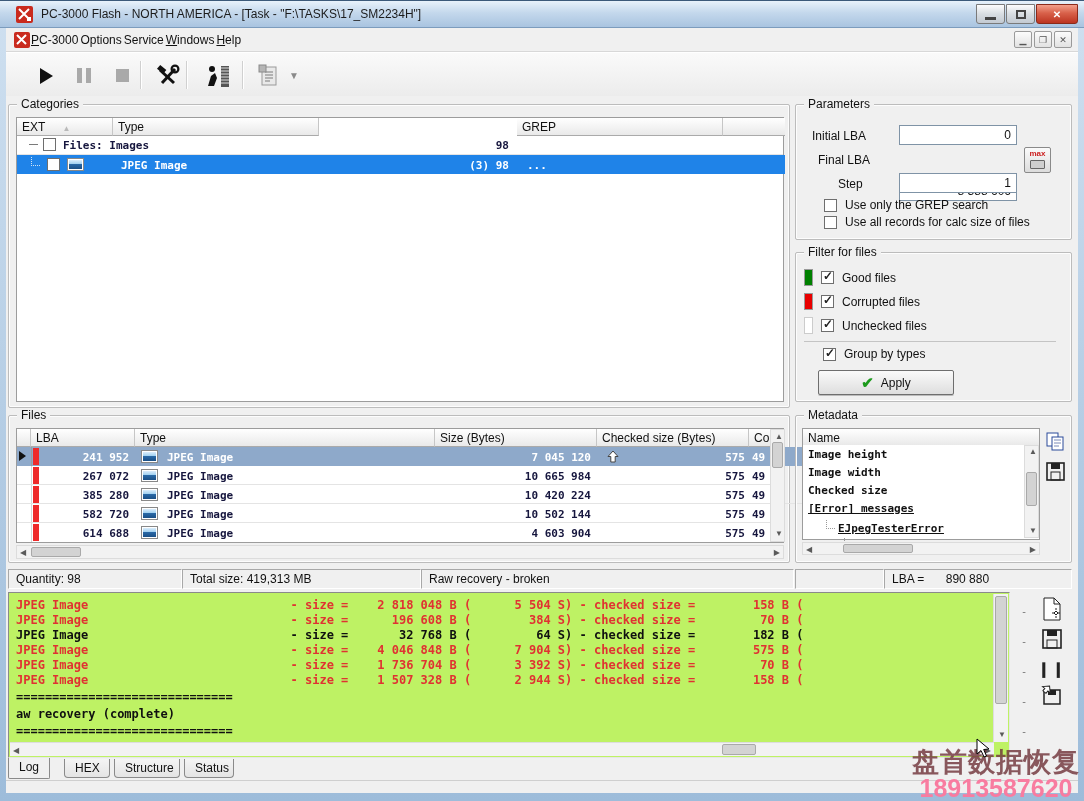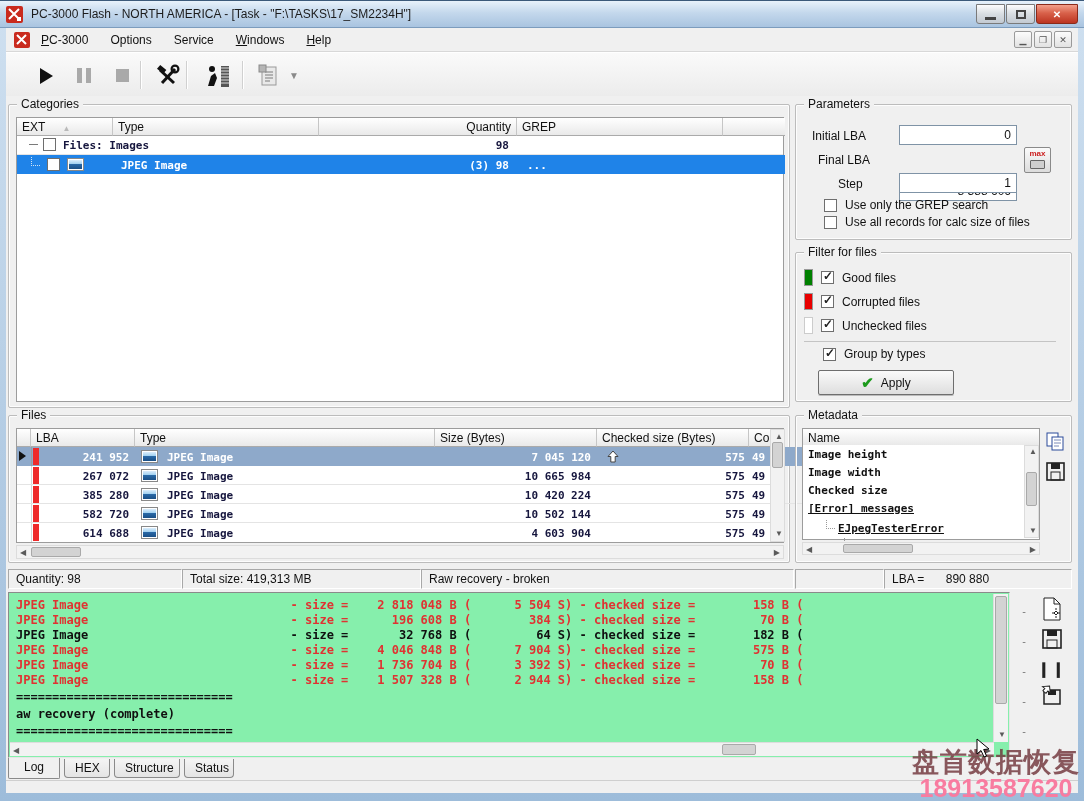--- a/index.html
+++ b/index.html
@@ -4,35 +4,35 @@
 <style>
   *{box-sizing:border-box;margin:0;padding:0}
   html,body{width:1084px;height:801px}
   body{position:relative;overflow:hidden;font-family:"Liberation Sans",sans-serif;font-size:12px;color:#111;
        background:linear-gradient(#cfe0f0,#9dbcda)}
   .mono{font-family:"DejaVu Sans Mono","Liberation Mono",monospace;font-weight:bold;font-size:11px;color:#16163e}
 
   
   .titlebar{position:absolute;left:0;top:0;width:1084px;height:28px;
     background:linear-gradient(#e8f2fb,#c4d8ec 45%,#a9c4e0);border-bottom:1px solid #7c9cbd;
-    display:flex;align-items:center;padding:0 6px;border-top:1px solid #3c5a7a}
+    display:flex;align-items:center;padding:0 16px;border-top:1px solid #3c5a7a}
   .apptitle{margin-left:8px;font-size:12px;color:#1c1c1c}
   .winbtns{position:absolute;right:6px;top:3px;display:flex}
   .wbtn{width:29px;height:20px;border:1px solid #7a7a7a;border-radius:0 0 3px 3px;margin-left:1px;
     background:linear-gradient(#fdfdfd,#d8dde2 50%,#c3cad2);display:flex;align-items:center;justify-content:center;
     font-size:10px;color:#333}
   .wbtn.close{width:42px;background:linear-gradient(#f3a08c,#d8614a 45%,#bc3421);color:#fff;font-weight:bold;
     border-color:#8a2a1a}
   .minglyph{width:11px;height:3px;background:#444;margin-top:8px}
   .maxglyph{width:10px;height:9px;border:2px solid #444}
 
   
   .menubar{position:absolute;left:6px;top:28px;width:1072px;height:24px;background:#f0f0f0;
     border-bottom:1px solid #d8d8d8;display:flex;align-items:center;padding-left:8px}
-  .menu-item{display:inline-block;padding:3px 11px;cursor:default}
+  .menu-item{display:inline-block;padding:3px 1px;cursor:default}
   .menu-item.ul::first-letter{text-decoration:underline}
   .mdibtns{position:absolute;right:6px;top:3px;display:flex}
   .mdibtn{width:18px;height:17px;border:1px solid #9a9a9a;border-radius:2px;margin-left:2px;
     background:linear-gradient(#fcfcfc,#e2e2e2);display:flex;align-items:center;justify-content:center;
     font-size:9px;color:#555}
 
   
   .toolbar{position:absolute;left:6px;top:52px;width:1072px;height:45px;
     background:linear-gradient(#fafafa,#ececec);border-bottom:1px solid #cfcfcf;border-top:1px solid #fff}
   .tbtn{position:absolute;top:7px;width:32px;height:31px;display:flex;align-items:center;justify-content:center}
@@ -91,21 +91,21 @@
     font-weight:bold;font-size:11px;color:#101010;white-space:nowrap}
   .mditem.u{text-decoration:underline}
   .treecorner{display:inline-block;width:9px;height:9px;border-left:1px dotted #999;border-bottom:1px dotted #999;
     margin-right:3px;vertical-align:3px}
 
   
   .scell{position:absolute;height:20px;background:#f0f0f0;border:1px solid #a8a8a8;border-bottom-color:#fff;
     border-right-color:#fff;padding:2px 7px;font-size:12px;white-space:nowrap;overflow:hidden}
 
   
-  .logbox{position:absolute;background:#86efac;border:1px solid #8a8a8a;border-bottom-color:#e6e6e6;border-right-color:#e6e6e6;overflow:hidden}
+  .logbox{position:absolute;background:#bef264;border:1px solid #8a8a8a;border-bottom-color:#e6e6e6;border-right-color:#e6e6e6;overflow:hidden}
   .logline{white-space:pre;font-family:"DejaVu Sans Mono","Liberation Mono",monospace;font-weight:bold;
     font-size:12px;line-height:15px;color:#101010}
   .logline[data-color="red"]{color:#e03232}
 
   .sidebtn{position:absolute;width:28px;height:26px;display:flex;align-items:center;justify-content:center;color:#222}
   .dashcol{position:absolute;color:#777;font-size:11px;line-height:30px;text-align:center;width:8px}
 
   
   .tab{position:absolute;height:19px;border:1px solid #8a8a8a;border-top:none;border-radius:0 0 4px 4px;
     background:linear-gradient(#f4f4f4,#e4e4e4);padding:2px 10px;font-size:12px;text-align:center}
@@ -207,21 +207,20 @@
 <div class="client">
 
   <div class="gb" style="left:2px;top:8px;width:782px;height:304px">
     <span class="gbt">Categories</span>
     <div class="tablebox" style="left:7px;top:12px;width:768px;height:285px">
       <div class="hdrcell" style="left:0;top:0;width:96px">
         <span>EXT</span>
         <span style="color:#b9b9b9;font-size:8px;margin-left:14px">▲</span>
       </div>
       <div class="hdrcell" style="left:96px;top:0;width:206px">Type</div>
-      <div class="hdrcell r" style="left:302px;top:0;width:198px">Quantity</div>
       <div class="hdrcell" style="left:500px;top:0;width:206px">GREP</div>
       <div class="hdrcell" style="left:706px;top:0;width:62px;border-right:none"></div>
 
       <div class="cell" style="left:0;top:18px;width:768px;height:18px">
         <span style="position:absolute;left:12px;top:8px;width:9px;height:1px;background:#7a7a7a"></span>
         <span class="cb" data-checked="false" style="position:absolute;left:26px;top:2px"></span>
         <span class="mono" style="position:absolute;left:46px;top:3px">Files: Images</span>
         <span class="mono r" style="position:absolute;left:302px;top:3px;width:190px">98</span>
       </div>
       <div class="rowline" style="top:36px"></div>
@@ -457,21 +456,21 @@
       <span>❙❙</span>
     </div>
   <div class="sidebtn" style="left:1032px;top:586px">
     <svg width="22" height="22">
       <rect x="3" y="6" width="16" height="14" fill="none" stroke="#222" stroke-width="1.5"></rect>
       <rect x="7" y="6" width="8" height="5" fill="#222"></rect>
       <path d="M6 1 l5 5 -3 0 0 3 -4 0 0 -3 -3 0 Z" fill="#fff" stroke="#222" transform="rotate(40 6 5)"></path>
     </svg>
   </div>
 
-  <div class="tab active" style="left:2px;width:52px">Log</div>
+  <div class="tab active" style="left:2px;width:42px">Log</div>
   <div class="tab" style="left:58px;top:663px;width:46px">HEX</div>
   <div class="tab" style="left:108px;top:663px;width:66px">Structure</div>
   <div class="tab" style="left:178px;top:663px;width:50px">Status</div>
   <div class="bstrip"></div>
 </div>
 
 <div class="wm">
   <div class="wm1">盘首数据恢复</div>
   <div class="wm2">18913587620</div>
 </div>

